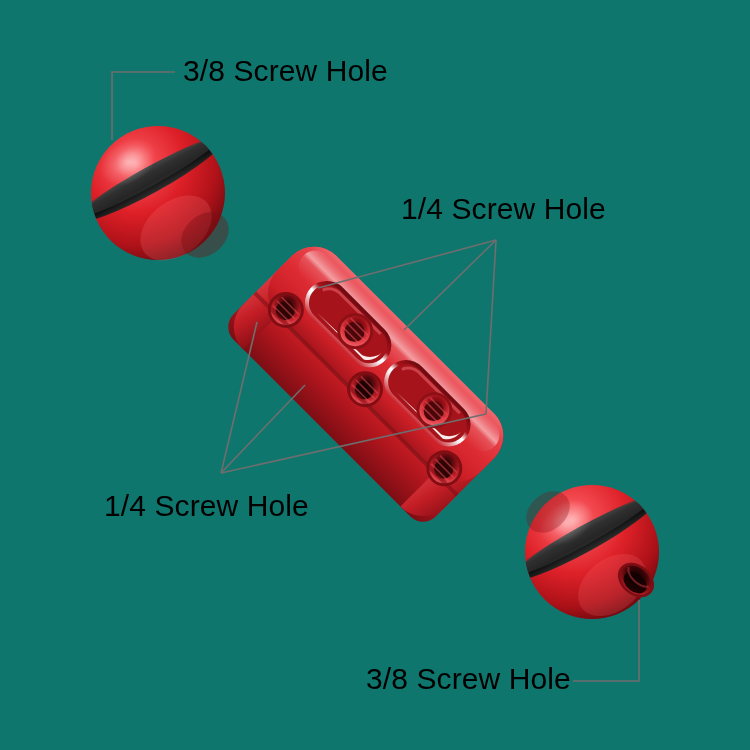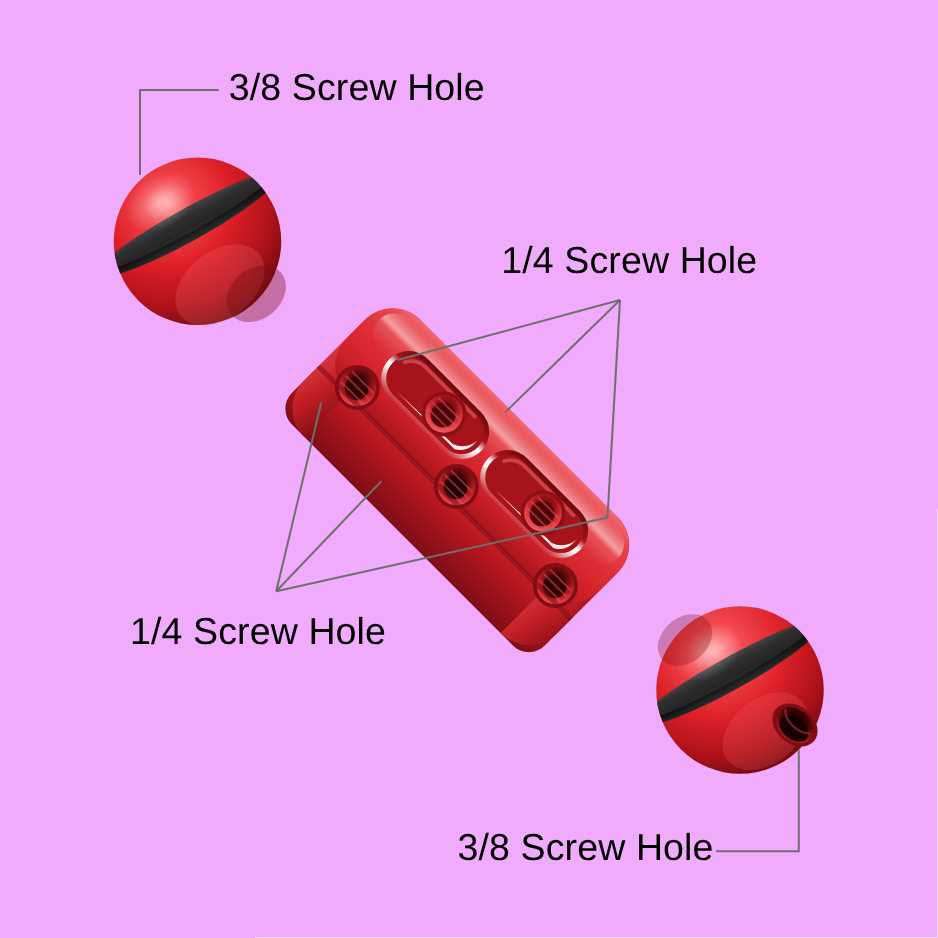--- a/index.html
+++ b/index.html
@@ -12,21 +12,21 @@
     height: 750px;
     position: relative;
     overflow: hidden;
     font-family: "Liberation Sans", sans-serif;
   }
   #stage {
     position: absolute;
     inset: 0;
     width: 750px;
     height: 750px;
-    background: #f0abfc;
+    background: #0f766e;
   }
   .label {
     position: absolute;
     color: #000000;
     font-family: "Liberation Sans", sans-serif;
     font-size: 30px;
     line-height: 34px;
     white-space: nowrap;
     letter-spacing: 0.1px;
   }

